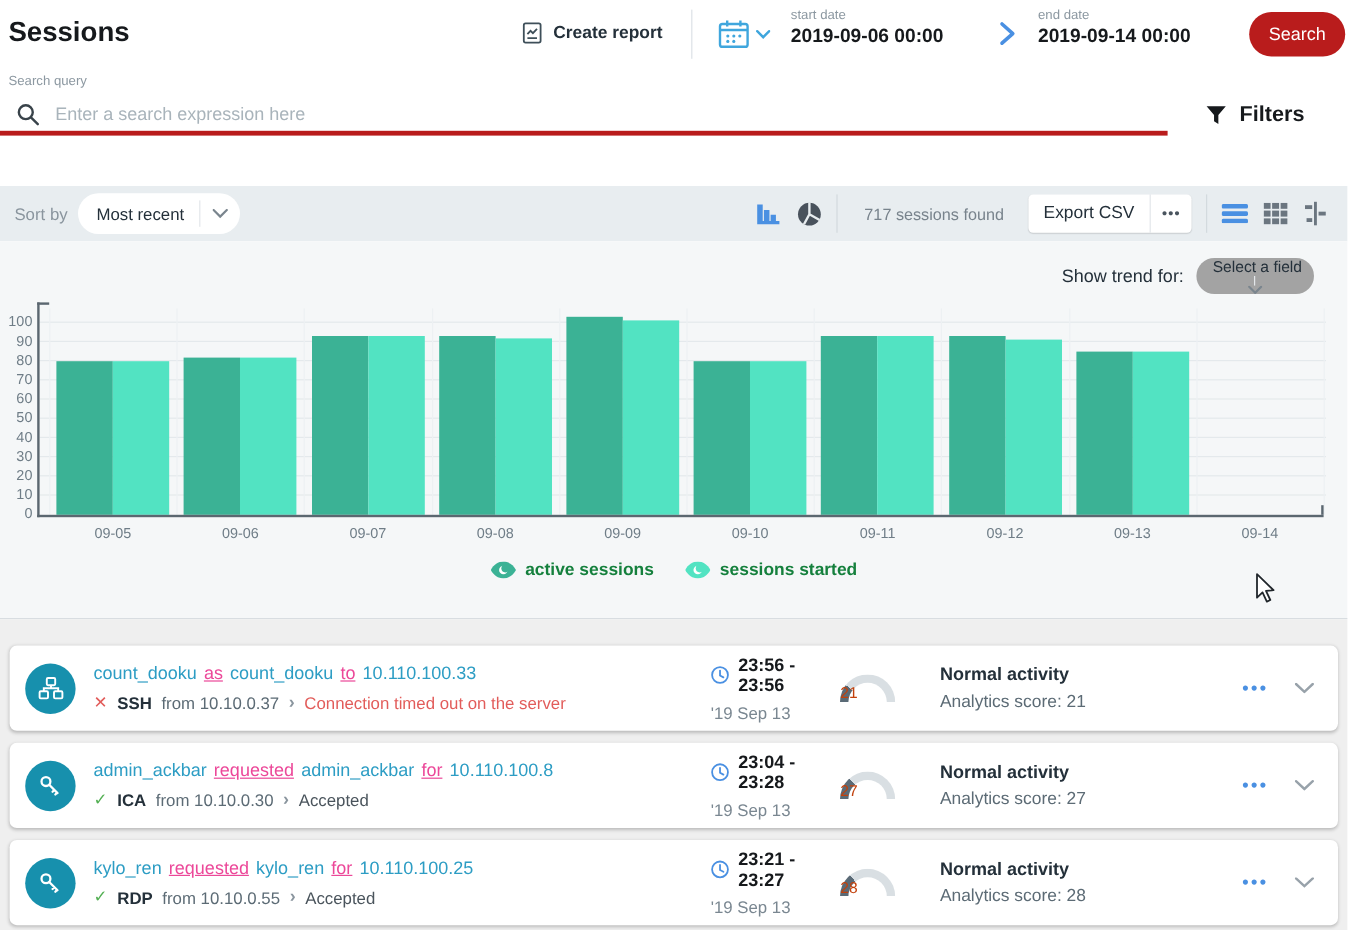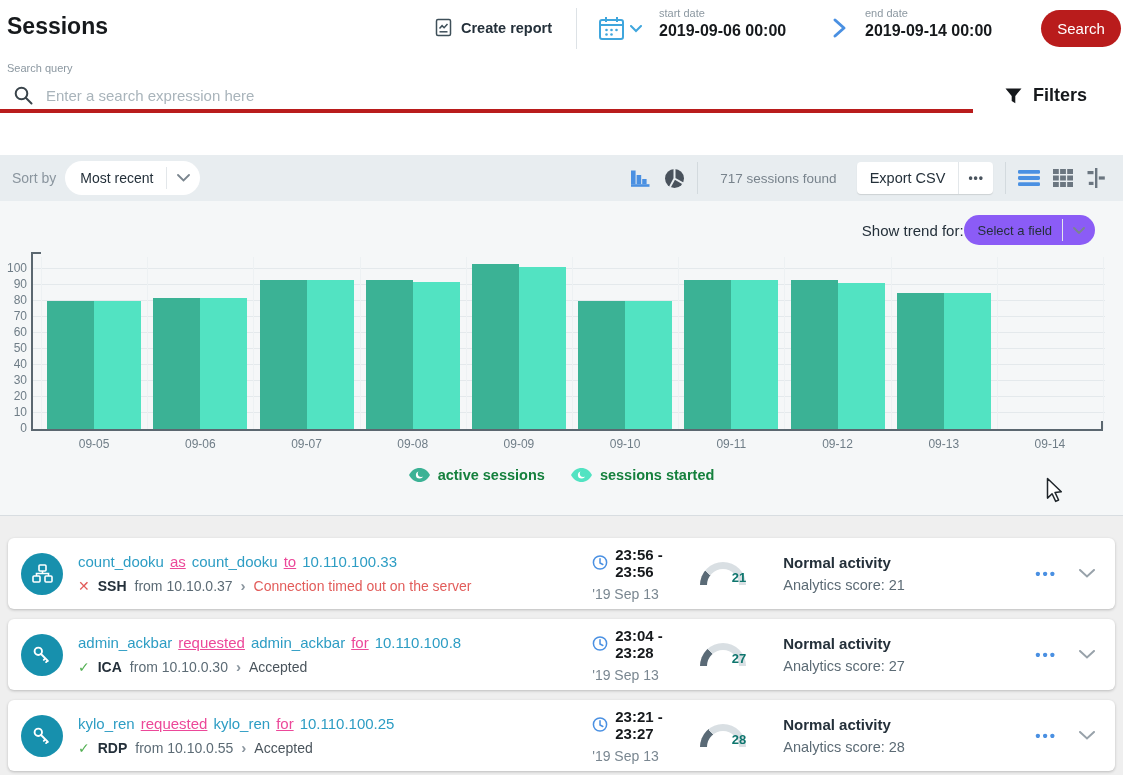--- a/index.html
+++ b/index.html
@@ -42,23 +42,23 @@
   .tb-gap { width:13px; }
   .tb-sep { width:1px; height:32px; background:#d3dade; margin:0 12px; }
   .found { font-size:13.5px; color:#78838c; margin:0 10px; }
   .export-btn { display:flex; align-items:center; height:32px; background:#fff; border-radius:4px; margin-left:10px; box-shadow:0 1px 1px rgba(0,0,0,.12); cursor:pointer; }
   .export-btn .lab { font-size:14.5px; color:#24303a; padding:0 13px; }
   .export-btn .e-sep { width:1px; height:32px; background:#e3e7ea; }
   .export-btn .more { padding:0 9px; font-weight:700; color:#4a545e; font-size:12px; letter-spacing:1px; }
 
   
   .chart-section { position:absolute; left:0; top:201px; width:1123px; height:315px; background:#f5f7f8; border-bottom:1px solid #d8dde1; }
-  .trend-row { position:absolute; top:14px; right:28px; display:flex; align-items:center; }
+  .trend-row { position:absolute; top:14px; right:28px; display:flex; align-items:center; gap:10px; }
   .trend-row .lab { font-size:15px; color:#24303a; }
-  .trend-select { height:30px; background:#8b5cf6; border-radius:15px; display:flex; align-items:center; cursor:pointer; }
+  .trend-select { height:30px; background:#a3a3a3; border-radius:15px; display:flex; align-items:center; cursor:pointer;flex-direction:column; }
   .trend-select .val { font-size:13px; color:#24303a; padding:0 10px 0 14px; }
   .chart-area { position:absolute; left:0; top:56px; width:1123px; height:205px; }
   .y-axis { position:absolute; left:0; top:0; width:27px; height:172px; }
   .ytick { position:absolute; right:0; width:27px; font-size:12px; color:#6f7d87; text-align:right; }
   .plot { position:absolute; left:33px; top:0; width:1062px; height:172px; }
   .gridline { position:absolute; left:0; right:-10px; height:1px; background:#e4e9ec; }
   .vgridline { position:absolute; top:0; width:1px; height:172px; background:#edf1f3; }
   .bars { position:absolute; left:8px; bottom:0; width:1062px; height:172px; display:flex; }
   .bar-group { flex:1; display:flex; align-items:flex-end; justify-content:center; }
   .bar { width:47px; }
@@ -87,21 +87,21 @@
   .s-line2 .result.ok { color:#4a545c; }
   .st-cross { color:#e25c5a; font-weight:700; font-size:14px; }
   .st-check { color:#54b054; font-weight:700; font-size:14px; }
   .s-time { width:108px; flex:0 0 auto; }
   .s-time .t1 { display:flex; align-items:center; gap:7px; font-size:15px; font-weight:700; color:#16191c; }
   .s-time .t2 { margin-top:6px; font-size:14px; color:#7a8791; }
   .s-gauge { width:64px; flex:0 0 auto; }
   .gauge { position:relative; width:46px; height:24px; overflow:hidden; }
   .gauge .outer { position:absolute; left:0; top:0; width:46px; height:46px; border-radius:50%; }
   .gauge .inner { position:absolute; left:7px; top:7px; width:32px; height:32px; border-radius:50%; background:#fff; }
-  .gauge .num { position:absolute; left:0; top:8px; width:46px; text-align:right; font-size:13px; font-weight:700; color:#0f766e; }
+  .gauge .num { position:absolute; left:0; top:8px; width:46px; text-align:left; font-size:13px; font-weight:400; color:#c2410c; }
   .s-activity { width:252px; flex:0 0 auto;margin-left:19px; }
   .s-activity .a1 { font-size:15px; font-weight:700; color:#24303a; }
   .s-activity .a2 { margin-top:6px; font-size:14.5px; color:#5c6b75; }
   .s-actions { flex:0 0 auto; display:flex; align-items:center; gap:22px; margin-right:20px; margin-left:auto; }
   .dots { color:#4a90e2; font-size:15px; font-weight:700; letter-spacing:2px; cursor:pointer; line-height:12px; }
   .row-chev { cursor:pointer; display:flex; }
   .cursor { position:absolute; left:1046px; top:477px; z-index:10; pointer-events:none; }
 </style>
 </head>
 <body>

